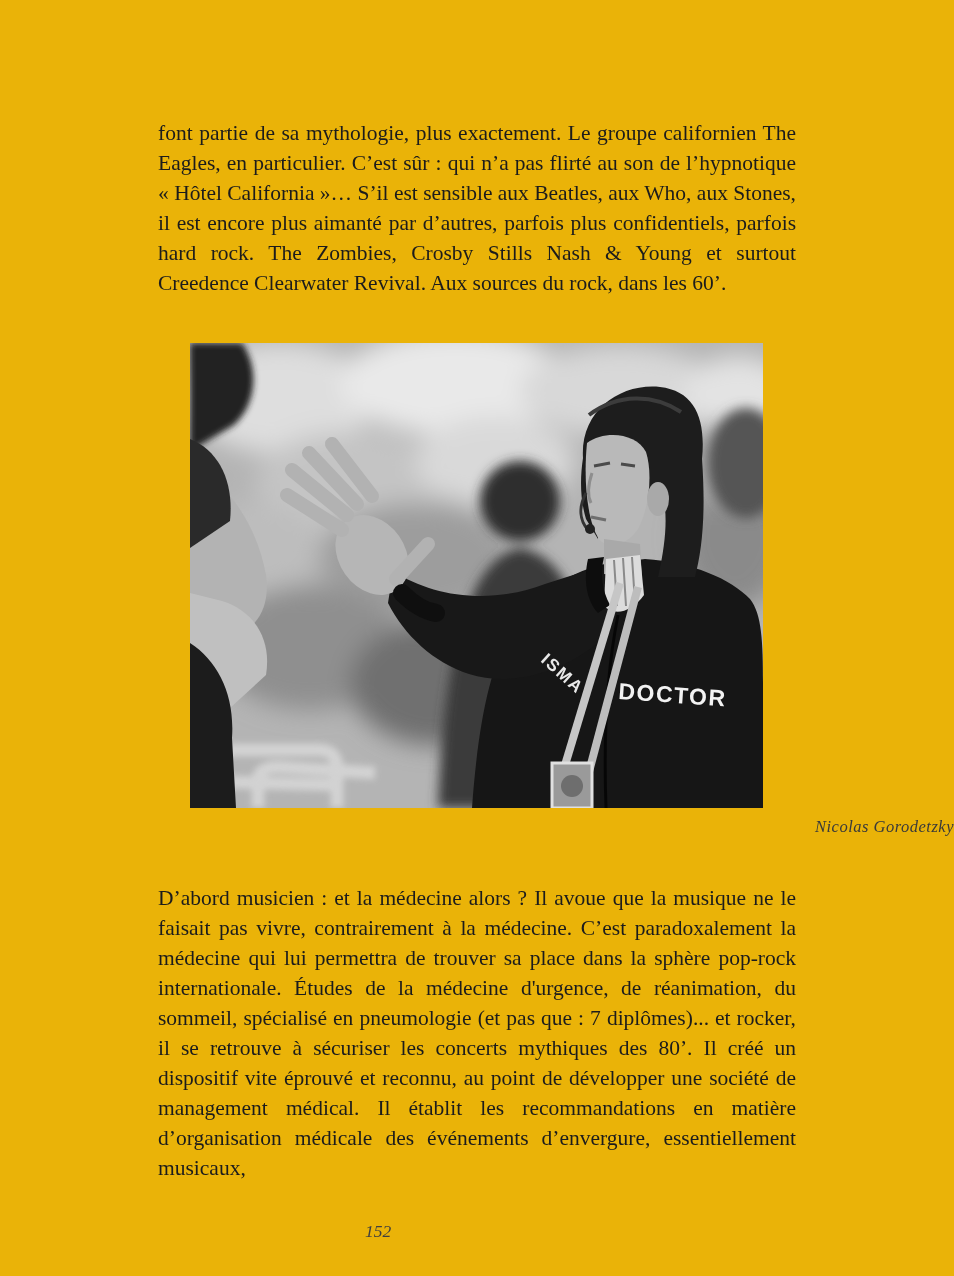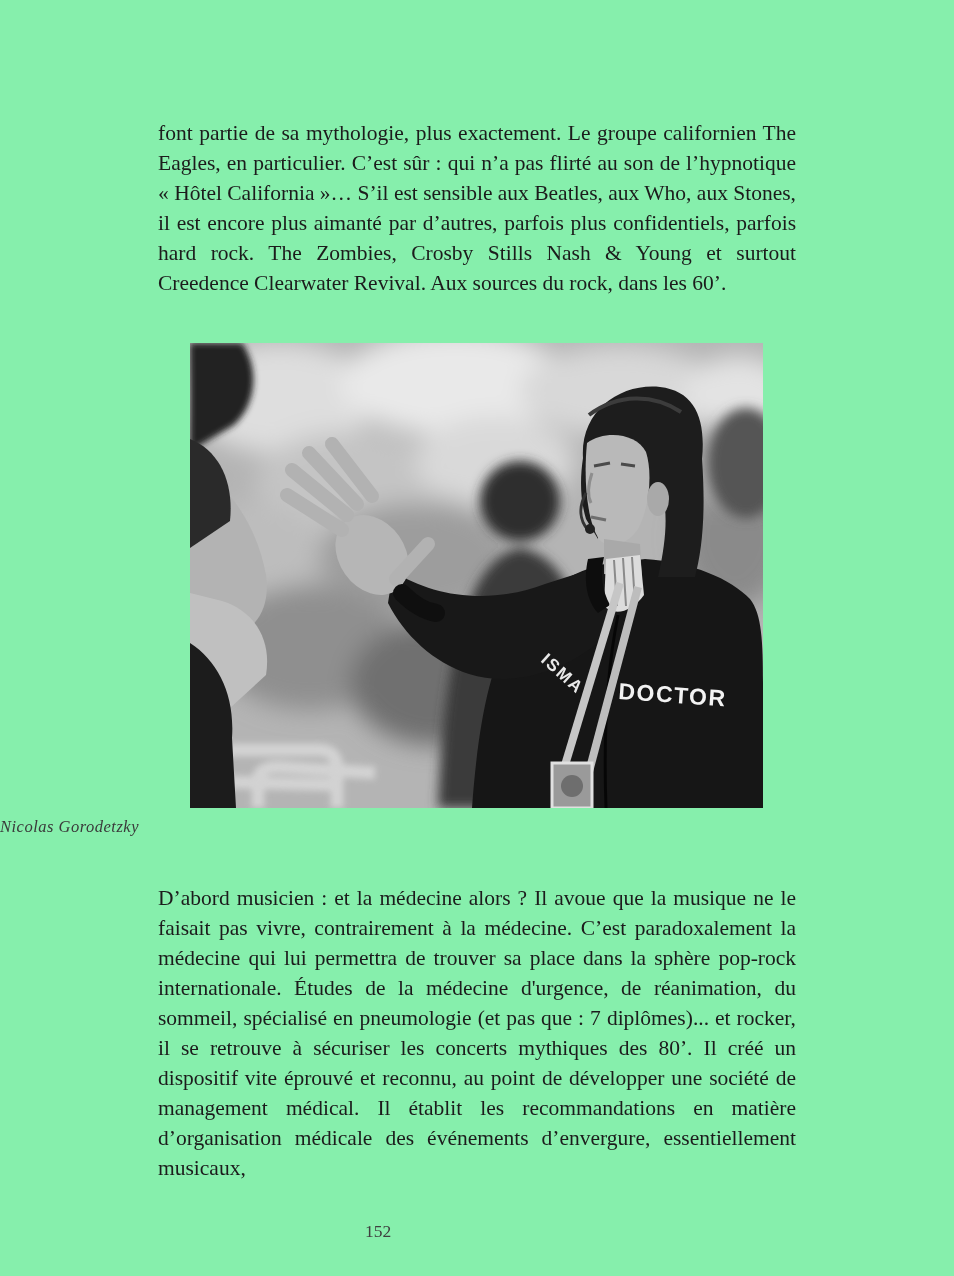--- a/index.html
+++ b/index.html
@@ -1,20 +1,20 @@
 <!DOCTYPE html>
 <html><head>
 <meta charset="utf-8">
 <style>
   html, body { margin: 0; padding: 0; background: #ffffff; }
   .page {
     position: relative;
     width: 954px;
     height: 1276px;
-    background: #86efac;
+    background: #eab308;
     font-family: "Liberation Serif", "DejaVu Serif", serif;
     color: #1b1b1b;
     overflow: hidden;
   }
   .body-text {
     position: absolute;
     left: 158px;
     width: 638px;
     font-size: 21.5px;
     line-height: 30px;
@@ -33,34 +33,35 @@
     height: 465px;
     background: #bdbdbd;
     overflow: hidden;
   }
   .photo-frame svg { display: block; width: 100%; height: 100%; }
   .caption {
     position: absolute;
     top: 817px;
     left: 0;
     width: 954px;
-    text-align: left;
+    text-align: right;
     font-style: italic;
     font-size: 16.5px;
     color: #3a3a3a;
     letter-spacing: 0.5px;
   }
   .page-number {
     position: absolute;
     top: 1221px;
     left: 0;
     width: 756px;
     text-align: center;
     font-size: 17.5px;
     color: #3f3f3f;
+    font-style: italic;
   }
   .jacket-label { font-family: "Liberation Sans", sans-serif; }
 </style>
 </head>
 <body>
 
 <div class="page">
 
   <p class="body-text" id="paragraph-1">font partie de sa mythologie, plus exactement. Le groupe californien The Eagles, en particulier. C’est sûr : qui n’a pas flirté au son de l’hypnotique « Hôtel California »…  S’il est sensible aux Beatles, aux Who, aux Stones, il est encore plus aimanté par d’autres, parfois plus confidentiels, parfois hard rock. The Zombies, Crosby Stills Nash &amp; Young et surtout Creedence Clearwater Revival. Aux sources du rock, dans les 60’.</p>
 

